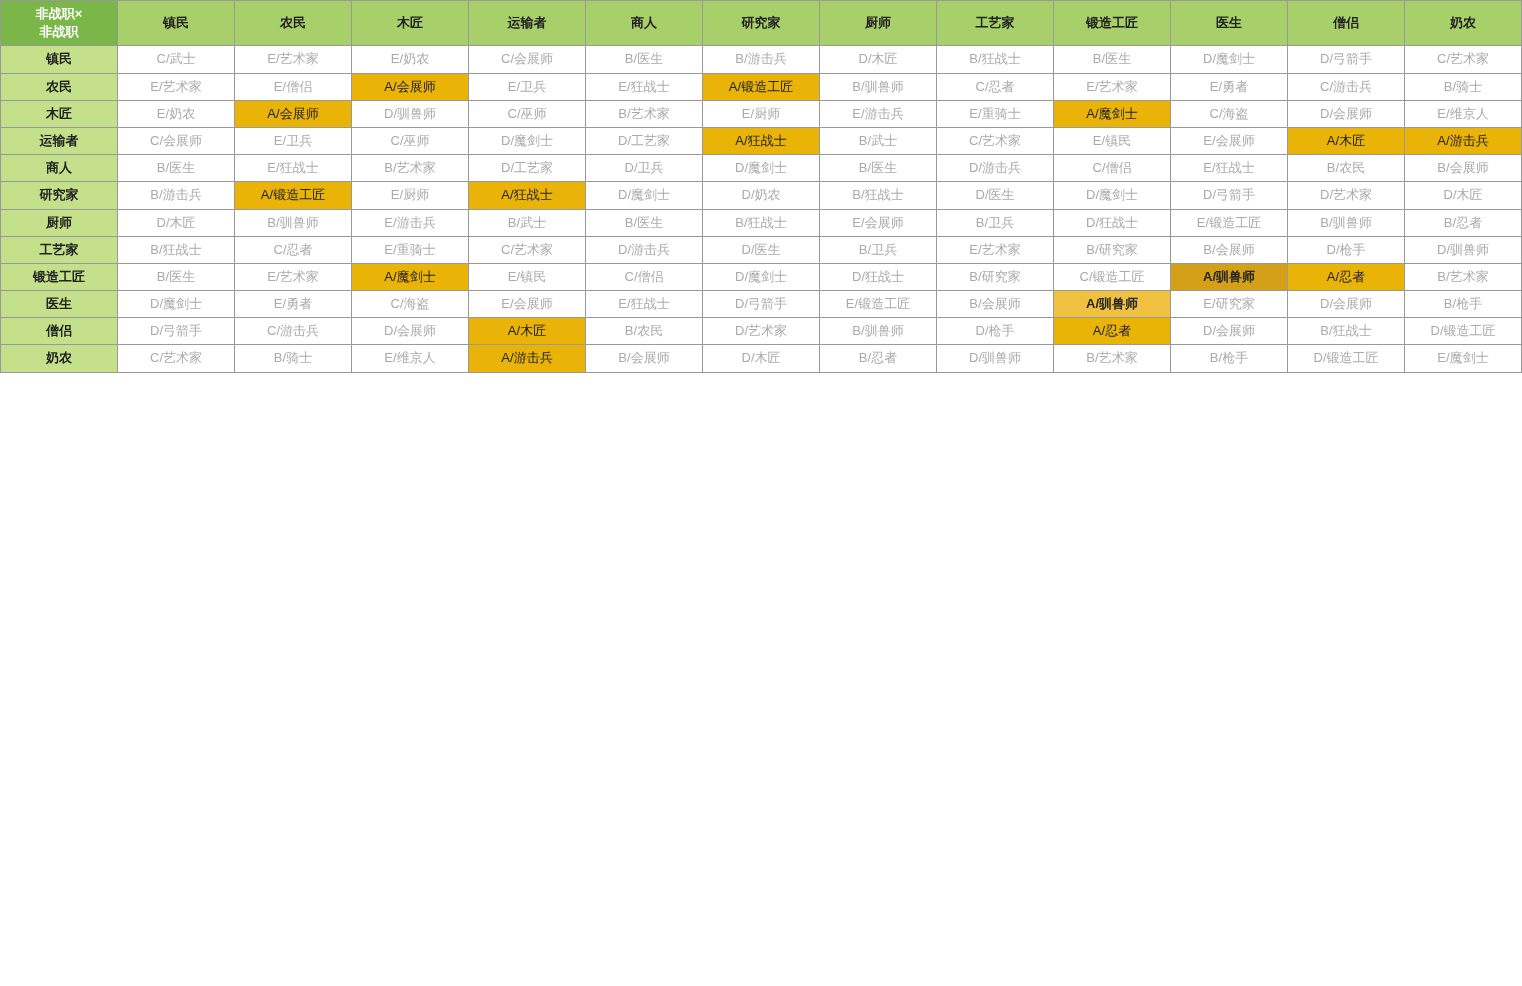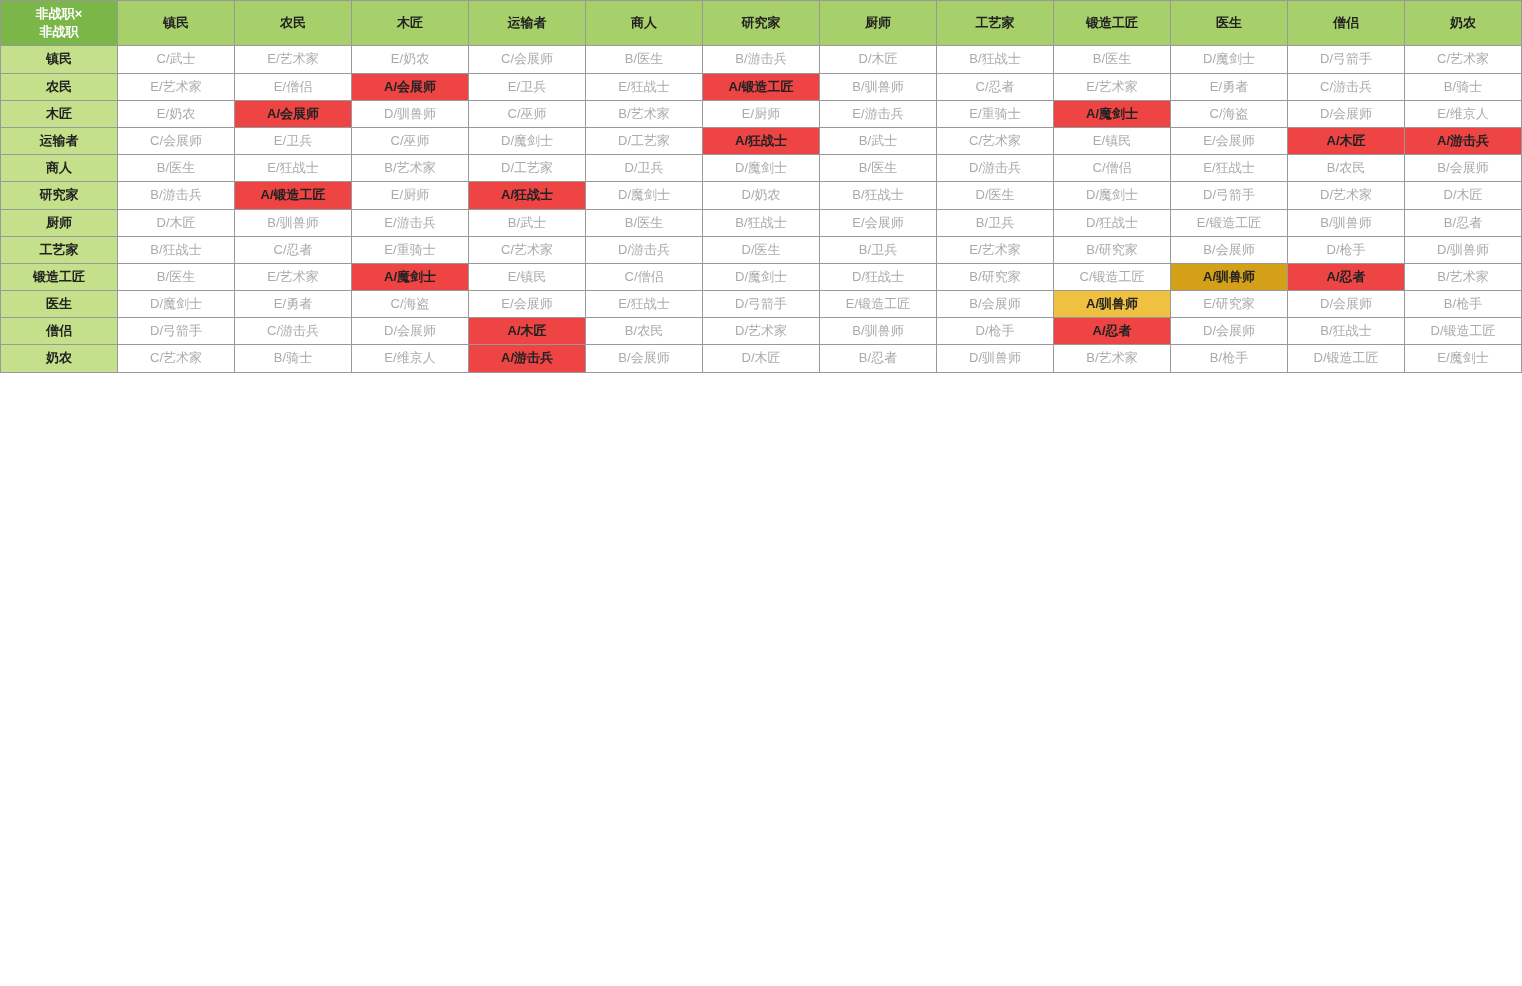--- a/index.html
+++ b/index.html
@@ -29,22 +29,22 @@
       background: #c5e08a;
       color: #222;
       font-weight: bold;
     }
     .cell-normal {
       color: #aaa;
       background: #fff;
     }
     .cell-bold {
       color: #222;
-      font-weight: bold;
-      background: #ef4444;
+      font-weight: normal;
+      background: #eab308;
     }
     .cell-highlight-gold {
       background: #d4a017;
       color: #222;
       font-weight: bold;
     }
     .cell-highlight-yellow {
       background: #f0c040;
       color: #222;
       font-weight: bold;

